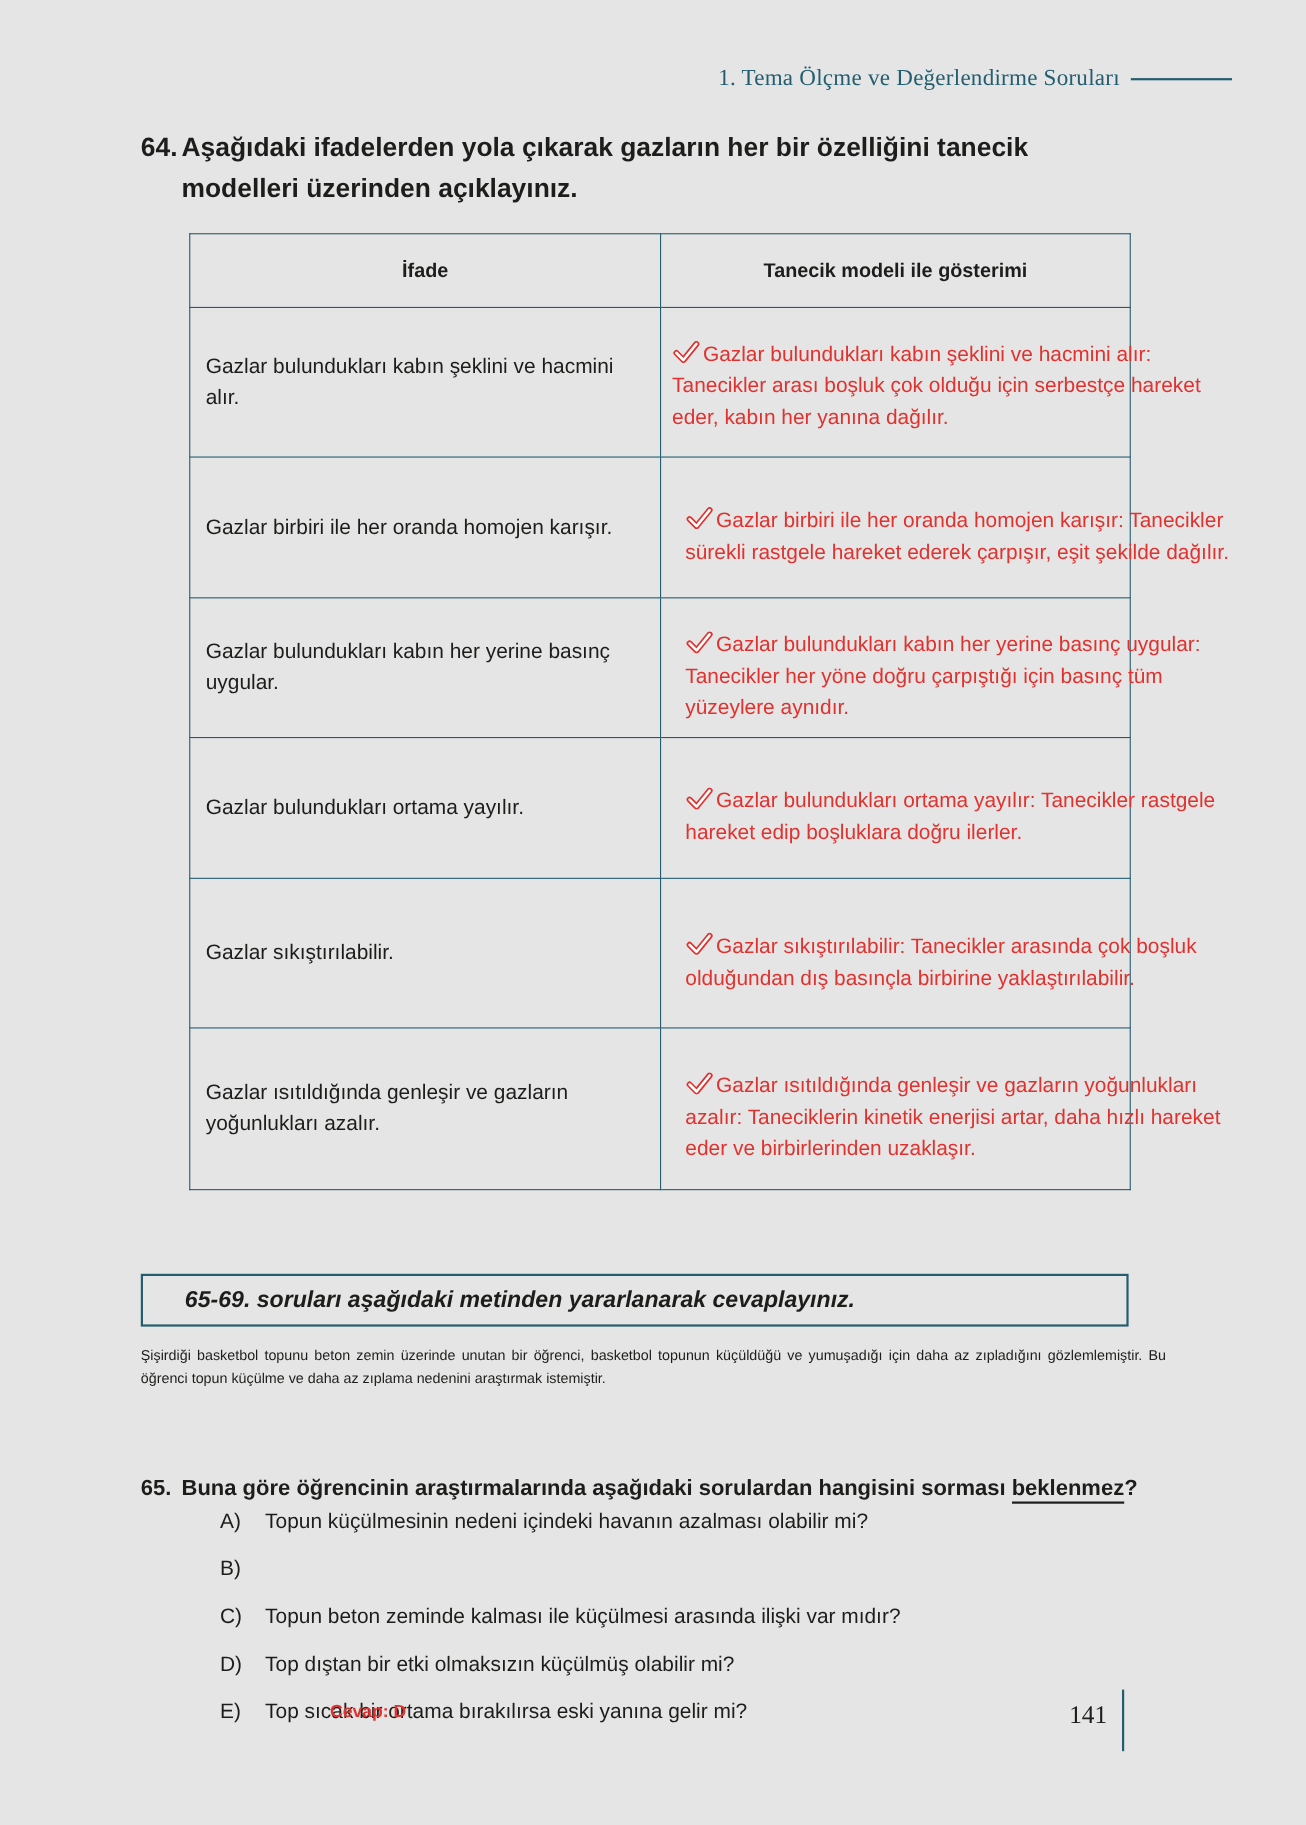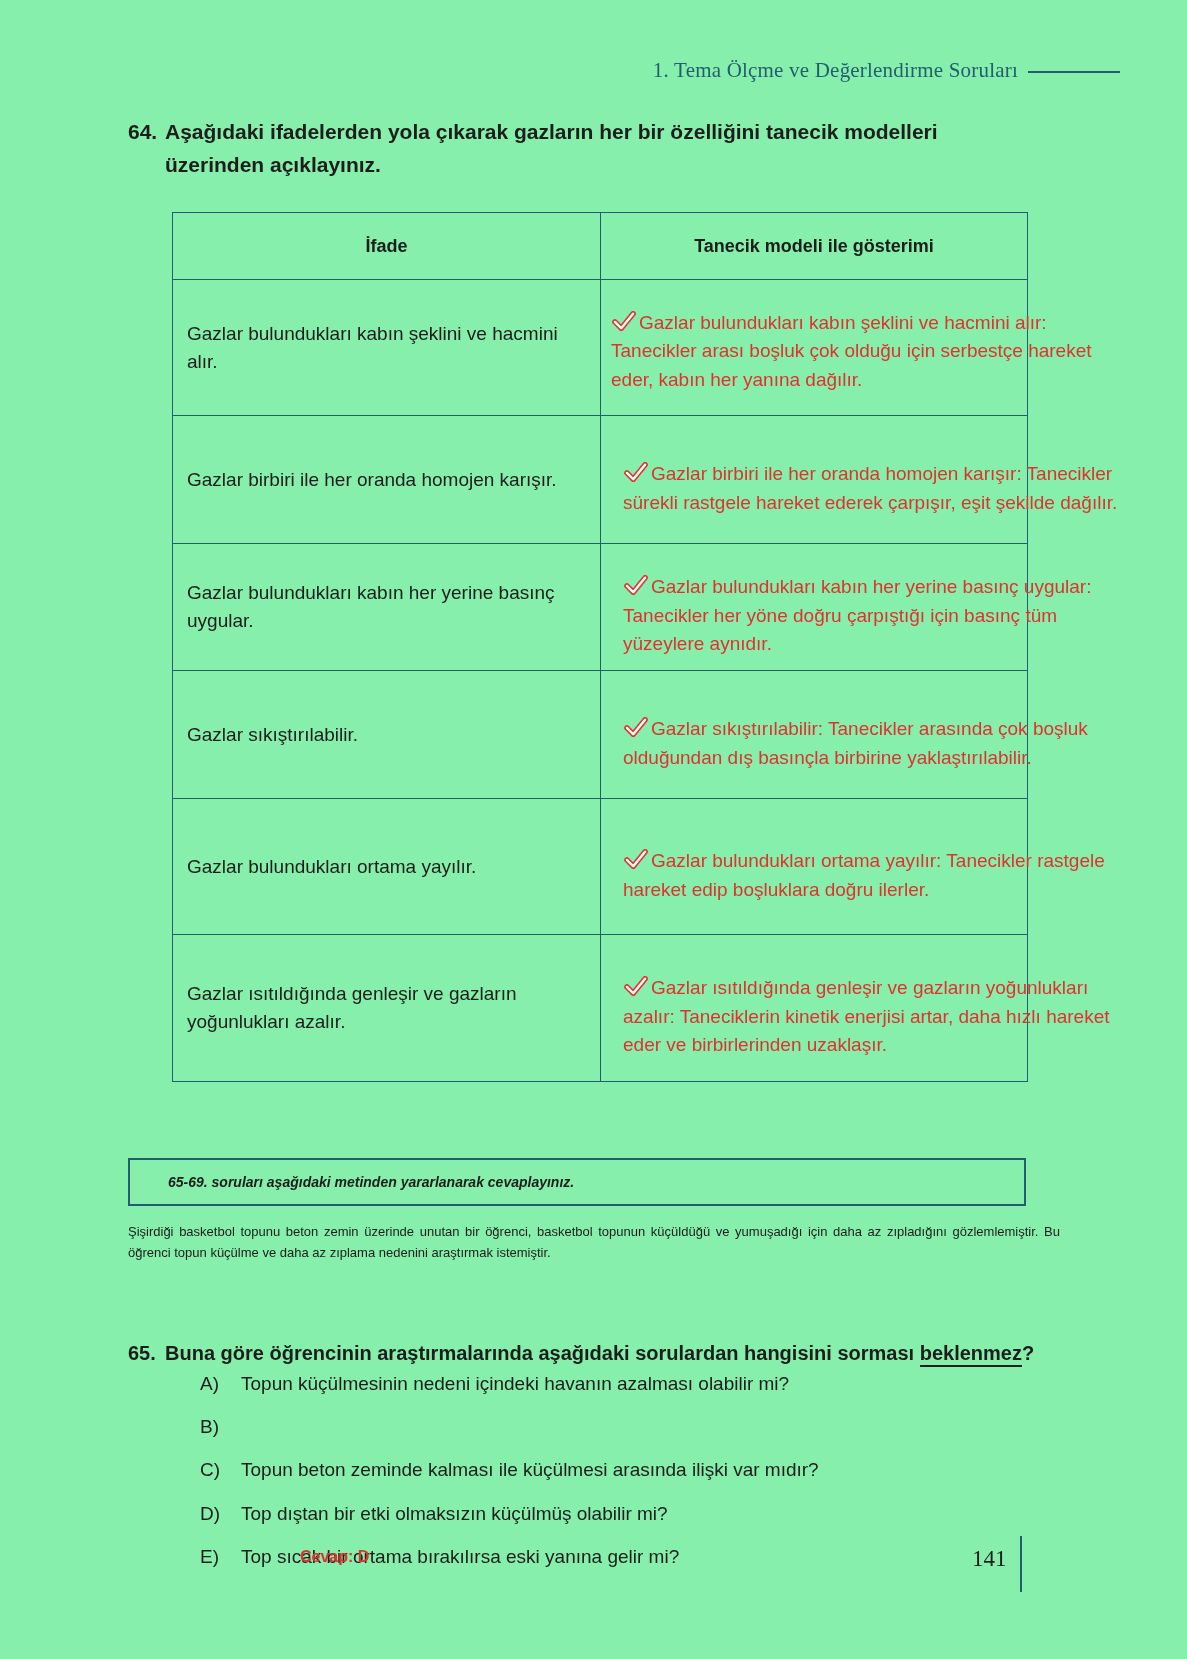--- a/index.html
+++ b/index.html
@@ -1,40 +1,40 @@
 <!DOCTYPE html>
 <html><head>
 <meta charset="utf-8">
 <style>
   html,body{margin:0;padding:0;background:#ffffff;}
   .page{
     position:relative;
     width:1187px;height:1659px;
-    background:#86efac;
+    background:#e5e5e5;
     font-family:"Liberation Sans", sans-serif;
     color:#1d1d1b;
     overflow:hidden;
   }
   
   .header{
     position:absolute;top:58px;left:0;width:1120px;
     display:flex;justify-content:flex-end;align-items:baseline;
   }
   .header-title{
     font-family:"Liberation Serif", serif;
     font-size:21px;color:#235e70;letter-spacing:.2px;
   }
   .header-rule{
     width:92px;height:0;border-bottom:2px solid #235e70;
     margin-left:10px;transform:translateY(-4px);
   }
   
   .q64{
     position:absolute;left:128px;top:116px;width:884px;
-    display:flex;font-weight:bold;font-size:21px;line-height:1.55;
+    display:flex;font-weight:bold;font-size:24px;line-height:1.55;
   }
   .q-num{flex:0 0 37px;}
   
   table.model-table{
     position:absolute;left:172px;top:212px;
     width:855px;border-collapse:collapse;table-layout:fixed;
   }
   table.model-table th, table.model-table td{
     border:1.6px solid #235e70;
     vertical-align:middle;
@@ -67,21 +67,21 @@
     display:inline-block;width:26px;height:20px;
     vertical-align:-2px;margin-right:2px;
   }
   
   .instruction-box{
     position:absolute;left:128px;top:1158px;width:894px;height:44px;
     border:2px solid #235e70;
     display:flex;align-items:center;
   }
   .instruction-box span{
-    padding-left:38px;font-weight:bold;font-style:italic;font-size:14px;
+    padding-left:38px;font-weight:bold;font-style:italic;font-size:21px;
   }
   
   .passage{
     position:absolute;left:128px;top:1222px;width:932px;
     font-size:13px;line-height:1.6;text-align:justify;
   }
   
   .q65{
     position:absolute;left:128px;top:1338px;width:960px;
     display:flex;font-weight:bold;font-size:20px;line-height:1.5;
@@ -160,38 +160,38 @@
           </td>
         <td class="ans-cell">
           <div class="answer"><svg class="check" viewBox="0 0 26 22">
                 <path d="M3 12 L10 19 L23 3" stroke="#e0322f" stroke-width="6" fill="none" stroke-linecap="round" stroke-linejoin="round"></path>
                 <path d="M3 12 L10 19 L23 3" stroke="#ffffff" stroke-width="2.6" fill="none" stroke-linecap="round" stroke-linejoin="round"></path>
               </svg><span>Gazlar bulundukları kabın her yerine basınç uygular: Tanecikler her yöne doğru çarpıştığı için basınç tüm yüzeylere aynıdır.</span></div>
         </td>
       </tr>
       <tr>
         <td class="stmt-cell">
+            <div class="stmt">Gazlar bulundukları ortama yayılır.</div>
+          </td>
+        <td class="ans-cell">
+          <div class="answer"><svg class="check" viewBox="0 0 26 22">
+                <path d="M3 12 L10 19 L23 3" stroke="#e0322f" stroke-width="6" fill="none" stroke-linecap="round" stroke-linejoin="round"></path>
+                <path d="M3 12 L10 19 L23 3" stroke="#ffffff" stroke-width="2.6" fill="none" stroke-linecap="round" stroke-linejoin="round"></path>
+              </svg><span>Gazlar bulundukları ortama yayılır: Tanecikler rastgele hareket edip boşluklara doğru ilerler.</span></div>
+        </td>
+      </tr>
+      <tr>
+        <td class="stmt-cell">
             <div class="stmt">Gazlar sıkıştırılabilir.</div>
           </td>
         <td class="ans-cell">
           <div class="answer"><svg class="check" viewBox="0 0 26 22">
                 <path d="M3 12 L10 19 L23 3" stroke="#e0322f" stroke-width="6" fill="none" stroke-linecap="round" stroke-linejoin="round"></path>
                 <path d="M3 12 L10 19 L23 3" stroke="#ffffff" stroke-width="2.6" fill="none" stroke-linecap="round" stroke-linejoin="round"></path>
               </svg><span>Gazlar sıkıştırılabilir: Tanecikler arasında çok boşluk olduğundan dış basınçla birbirine yaklaştırılabilir.</span></div>
-        </td>
-      </tr>
-      <tr>
-        <td class="stmt-cell">
-            <div class="stmt">Gazlar bulundukları ortama yayılır.</div>
-          </td>
-        <td class="ans-cell">
-          <div class="answer"><svg class="check" viewBox="0 0 26 22">
-                <path d="M3 12 L10 19 L23 3" stroke="#e0322f" stroke-width="6" fill="none" stroke-linecap="round" stroke-linejoin="round"></path>
-                <path d="M3 12 L10 19 L23 3" stroke="#ffffff" stroke-width="2.6" fill="none" stroke-linecap="round" stroke-linejoin="round"></path>
-              </svg><span>Gazlar bulundukları ortama yayılır: Tanecikler rastgele hareket edip boşluklara doğru ilerler.</span></div>
         </td>
       </tr>
       <tr>
         <td class="stmt-cell">
             <div class="stmt">Gazlar ısıtıldığında genleşir ve gazların yoğunlukları azalır.</div>
           </td>
         <td class="ans-cell">
           <div class="answer"><svg class="check" viewBox="0 0 26 22">
                 <path d="M3 12 L10 19 L23 3" stroke="#e0322f" stroke-width="6" fill="none" stroke-linecap="round" stroke-linejoin="round"></path>
                 <path d="M3 12 L10 19 L23 3" stroke="#ffffff" stroke-width="2.6" fill="none" stroke-linecap="round" stroke-linejoin="round"></path>

